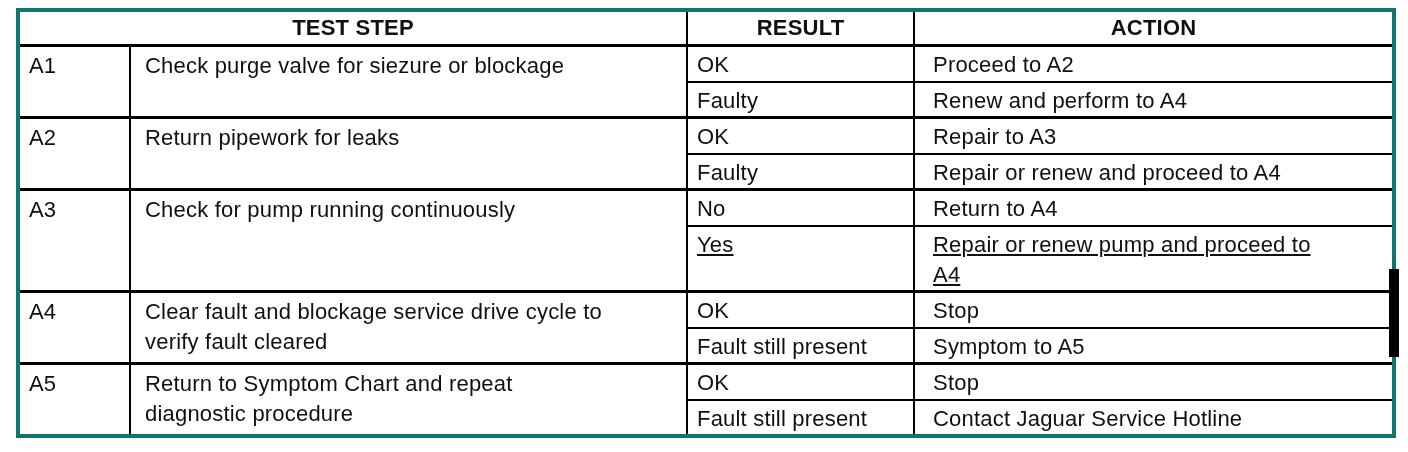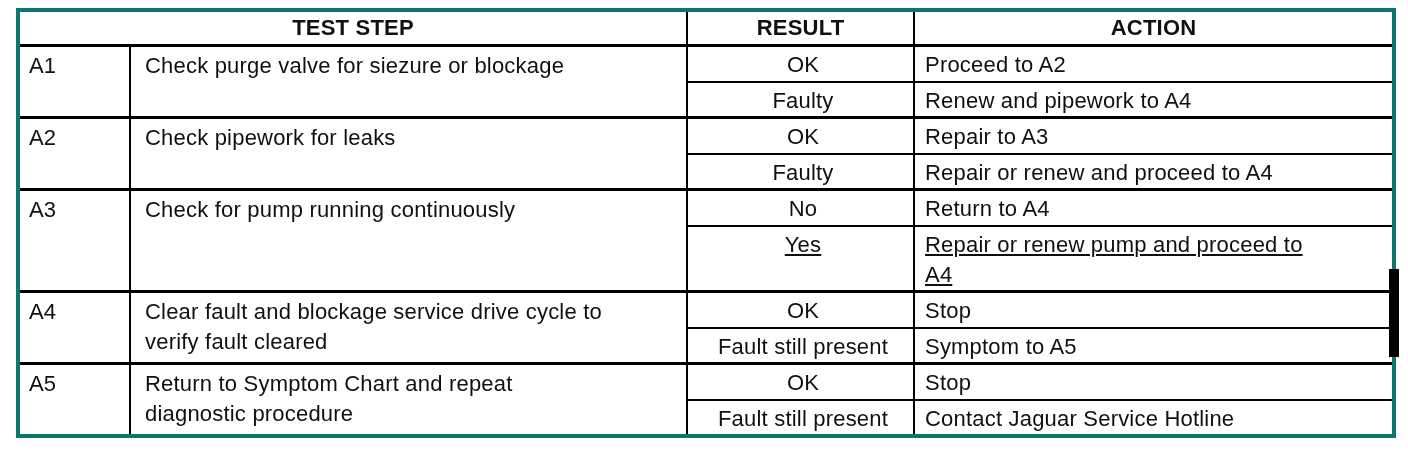--- a/index.html
+++ b/index.html
@@ -45,25 +45,24 @@
     padding: 4px 0 0 9px;
   }
   td.desc {
     vertical-align: top;
     padding: 4px 10px 0 14px;
     white-space: pre-line;
   }
   td.res {
     vertical-align: top;
     padding: 3px 4px 0 9px;
-    text-align: center;
   }
   td.act {
     vertical-align: top;
-    padding: 3px 60px 0 10px;
+    padding: 3px 60px 0 18px;
     white-space: pre-line;
   }
   .artifact-bar {
     position: absolute;
     left: 1389px;
     top: 269px;
     width: 10px;
     height: 88px;
     background: #000;
   }
@@ -89,26 +88,26 @@
     <tbody>
 
       <tr class="grp r36">
         <td class="step" rowspan="2">A1</td>
         <td class="desc" rowspan="2">Check purge valve for siezure or blockage</td>
         <td class="res">OK</td>
         <td class="act">Proceed to A2</td>
       </tr>
       <tr class="r36">
         <td class="res">Faulty</td>
-        <td class="act">Renew and pipework to A4</td>
+        <td class="act">Renew and perform to A4</td>
       </tr>
 
       <tr class="grp r36">
         <td class="step" rowspan="2">A2</td>
-        <td class="desc" rowspan="2">Check pipework for leaks</td>
+        <td class="desc" rowspan="2">Return pipework for leaks</td>
         <td class="res">OK</td>
         <td class="act">Repair to A3</td>
       </tr>
       <tr class="r36">
         <td class="res">Faulty</td>
         <td class="act">Repair or renew and proceed to A4</td>
       </tr>
 
       <tr class="grp r36">
         <td class="step" rowspan="2">A3</td>

